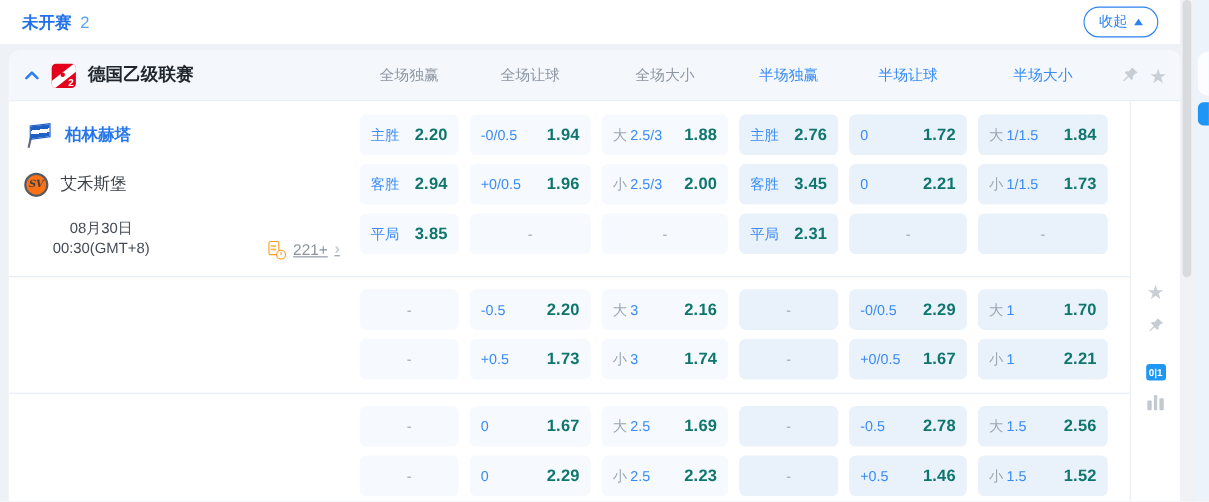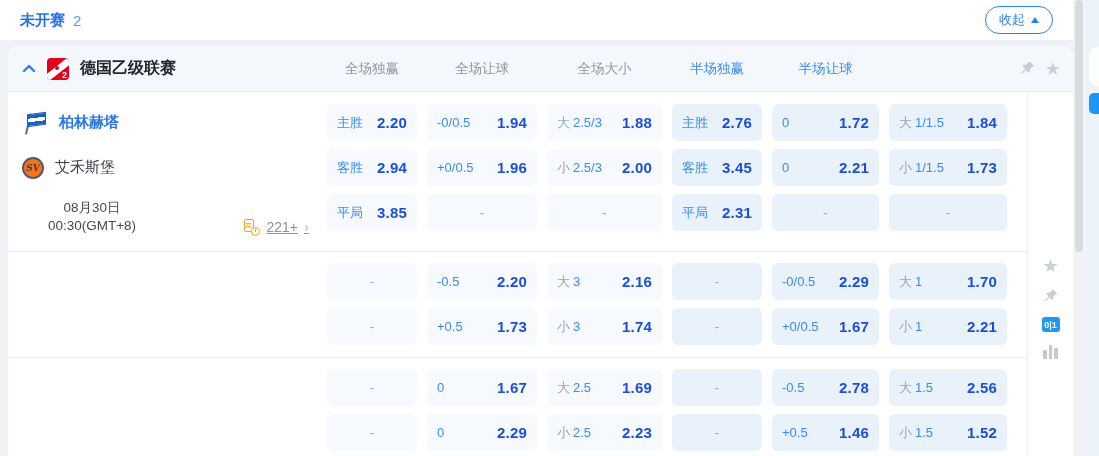--- a/index.html
+++ b/index.html
@@ -42,21 +42,21 @@
   .block.b1 { padding: 8px 0 16px; }
   .block + .block { border-top: 1px solid #e3ecf4; }
   .row { height: 45px; }
   .cell { height: 37px; border-radius: 6px; display: flex; align-items: center; justify-content: space-between; padding: 0 10px; cursor: pointer; }
   .cell.full { background: #f6f9fd; }
   .cell.half { background: #e9f1fb; }
   .cell.empty { justify-content: center; }
   .lab { display: flex; align-items: center; gap: 3px; font-size: 13px; white-space: nowrap; }
   .l { color: #3a8bf5; }
   .g { color: #9aa5b1; }
-  .v { font-weight: 700; font-size: 15px; color: #1d4ed8; letter-spacing: .2px; }
+  .v { font-weight: 700; font-size: 15px; color: #0f766e; letter-spacing: .2px; }
   .dash { color: #9aa5b1; font-size: 13px; }
 
   .nslot { display: flex; align-items: center; gap: 11px; padding-left: 6px; height: 100%; }
   .tname { font-size: 15px; }
   .tname.home { color: #2777e8; font-weight: 700; }
   .tname.away { color: #3a4048; }
   .flag { position: relative; width: 26px; height: 22px; flex: none; }
   .flag .pole { position: absolute; left: 3px; bottom: 0; width: 2px; height: 21px; background: #646c78; transform: rotate(13deg); transform-origin: bottom left; }
   .flag .cloth { position: absolute; left: 5px; top: 1px; width: 19px; height: 13px; border: 1px solid #1d5fc4;
     background: linear-gradient(180deg, #1d5fc4 0 34%, #fff 34% 66%, #1d5fc4 66% 100%); transform: skewY(-7deg); }
@@ -72,21 +72,21 @@
   .m-icon .doc { position: absolute; left: 0; top: 0; width: 10px; height: 13px; border: 1.5px solid #ff9a1f; border-radius: 2px;
     background-image: linear-gradient(#ffb347, #ffb347), linear-gradient(#ffb347, #ffb347);
     background-repeat: no-repeat; background-size: 5px 1.5px; background-position: 1px 3px, 1px 6px; }
   .m-icon .clk { position: absolute; right: 0; bottom: -1px; width: 9px; height: 9px; border: 1.5px solid #ff9a1f; border-radius: 50%; background: #fff; }
   .m-icon .clk::after { content: ""; position: absolute; left: 2.5px; top: 1px; width: 1.5px; height: 3px; background: #ff9a1f; }
 
   
   .rail { width: 46px; border-left: 1px solid #eaeff5; flex: none; }
   .rail-stack { display: flex; flex-direction: column; align-items: center; gap: 13px; margin-top: 165px; }
   .fmt-badge { min-width: 18px; height: 15px; background: #1f97f5; color: #fff; font-size: 9px; font-weight: 700;
-    border-radius: 3px; display: flex; align-items: center; justify-content: center; padding: 0 2px; cursor: pointer; }
+    border-radius: 3px; display: flex; align-items: center; justify-content: center; padding: 0 2px; cursor: pointer; margin-top: 14px; }
   .bars { display: flex; align-items: flex-end; gap: 2px; cursor: pointer; }
   .bars i { display: block; width: 3.5px; background: #c2c9d1; border-radius: 1px; }
   .bars i:nth-child(1) { height: 9px; } .bars i:nth-child(2) { height: 14px; } .bars i:nth-child(3) { height: 11px; }
 
   
   .scrollbar { width: 12px; background: #f0f2f5; position: relative; flex: none; }
   .thumb { position: absolute; top: 0; left: 2px; width: 8px; height: 252px; background: #d9dcdf; border-radius: 4px; }
   .sliver { width: 14px; background: #edf3fa; position: relative; flex: none; }
   .notch { position: absolute; top: 47px; right: -5px; width: 15px; height: 40px; background: #fbfdff; border-radius: 9px 0 0 9px; }
   .blue-tab { position: absolute; top: 93px; right: -2px; width: 12px; height: 21px; background: #1e96f5; border-radius: 5px 0 0 5px; cursor: pointer; }
@@ -119,20 +119,21 @@
               <i class="dot"></i>
               <span class="num">2</span>
             </span>
             <span class="league-name">德国乙级联赛</span>
           </div>
           <div class="hcol">全场独赢</div>
           <div class="hcol">全场让球</div>
           <div class="hcol">全场大小</div>
           <div class="hcol half-col">半场独赢</div>
           <div class="hcol half-col">半场让球</div>
+          <div class="hcol half-col">半场大小</div>
         </div>
         <div class="hpins">
           <svg width="17" height="17" viewBox="0 0 24 24">
             <path fill="#c7cdd5" d="M15.2 2.5l6.3 6.3-2 .9-.8-.1-3.5 3.5.3 3.2-1.8 1.8-4-4-5.4 5.4-1.2-.4.4-1.2 5.4-5.4-4-4 1.8-1.8 3.2.3 3.5-3.5-.1-.8z"></path>
           </svg>
           <span class="star-glyph">★</span>
         </div>
       </div>
 
       <div class="cbody">

